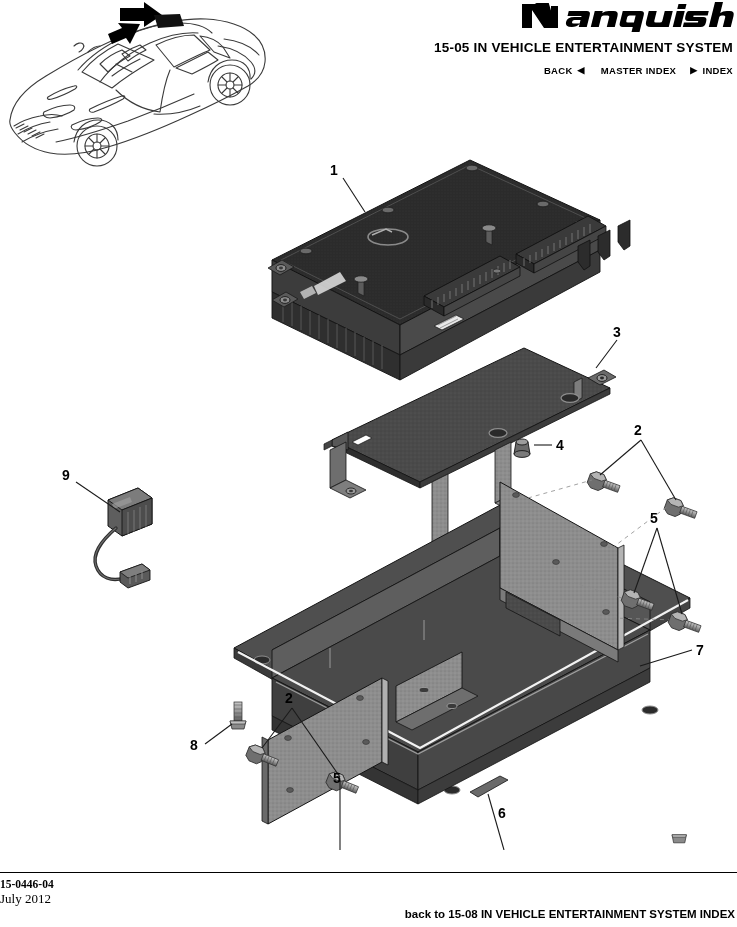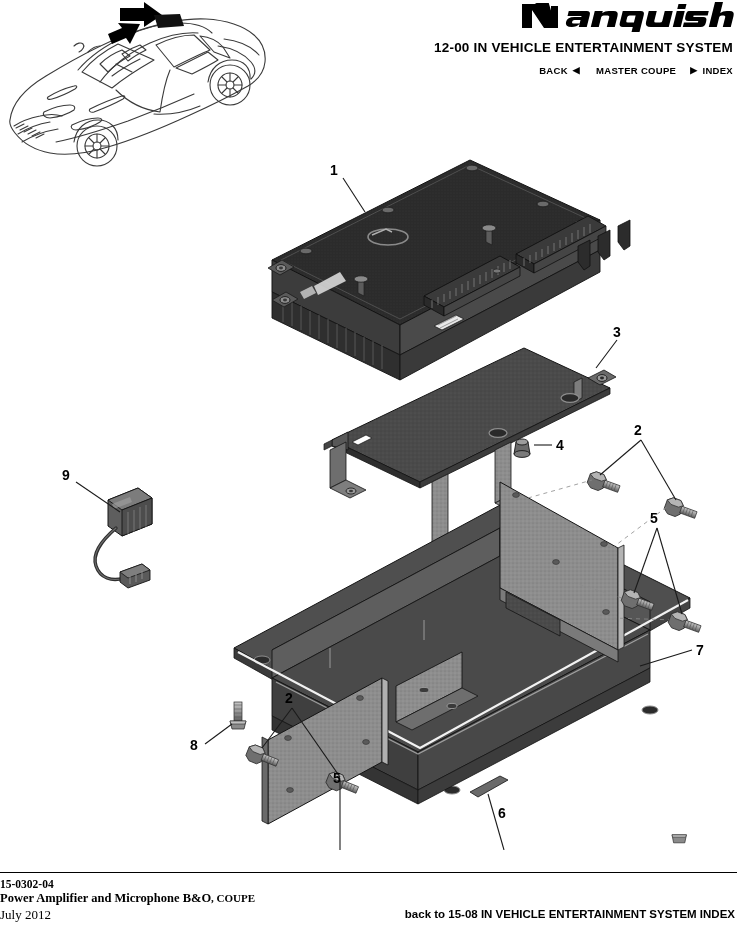--- a/index.html
+++ b/index.html
@@ -88,27 +88,27 @@
         <path d="M172 13 L192 13 L192 17.5 L178 17.5 L178 19 L188 19 Q192 19 192 23 L192 25 Q192 29 188 29 L170 29 L170 24.5 L184 24.5 L184 23 L174 23 Q170 23 170 19 L170 17 Q170 13 172 13 Z"></path>
 
         <path d="M196 4 L204 4 L204 15 Q206 13 210 13 L213 13 Q218 13 218 18 L218 29 L210 29 L210 19 Q210 17.5 208 17.5 L206 17.5 Q204 17.5 204 19 L204 29 L196 29 Z"></path>
       </g>
 
       <path d="M0 5 L14 5 L26 27 L26 30 L18 30 L4 7 Z" fill="#000" transform="skewX(-14) translate(16,0)"></path>
       <path d="M30 5 L44 5 L32 30 L24 30 Z" fill="#000" transform="skewX(-14) translate(16,0)" opacity="0"></path>
     </svg>
   </div>
 
-  <div class="hdr-title">12-00 IN VEHICLE ENTERTAINMENT SYSTEM</div>
+  <div class="hdr-title">15-05 IN VEHICLE ENTERTAINMENT SYSTEM</div>
 
   <div class="nav">
     <span class="nav-item">BACK</span>
     <span class="tri">◀</span>
     <span style="width:6px"></span>
-    <span class="nav-item">MASTER COUPE</span>
+    <span class="nav-item">MASTER INDEX</span>
     <span style="width:4px"></span>
     <span class="tri">▶</span>
     <span class="nav-item">INDEX</span>
   </div>
 
   <div class="car">
     <svg viewBox="0 0 268 178" width="268" height="178">
       <g fill="none" stroke="#3a3a3a" stroke-width="1.1" stroke-linejoin="round" stroke-linecap="round">
 
         <path d="M6 118 C8 100 22 86 42 74 C70 57 104 38 136 28 C158 21 182 16 202 17
@@ -586,21 +586,18 @@
       </g>
     </svg>
 
     
     <div style="position:absolute;left:333px;top:620px;font-family:'Liberation Sans',sans-serif;font-size:14px;font-weight:bold;">5</div>
     <div style="position:absolute;left:498px;top:655px;font-family:'Liberation Sans',sans-serif;font-size:14px;font-weight:bold;">6</div>
   </div>
 
   <div class="rule"></div>
   <div class="ftr-left">
-    <div class="ftr-code">15-0302-04</div>
-    <div class="ftr-desc">
-      <span>Power Amplifier and Microphone B&amp;O</span><span class="coupe">, COUPE</span>
-    </div>
+    <div class="ftr-code">15-0446-04</div>
     <div class="ftr-date">July 2012</div>
   </div>
   <div class="ftr-right">back to 15-08 IN VEHICLE ENTERTAINMENT SYSTEM INDEX</div>
 
 </div>
 
 </body></html>

